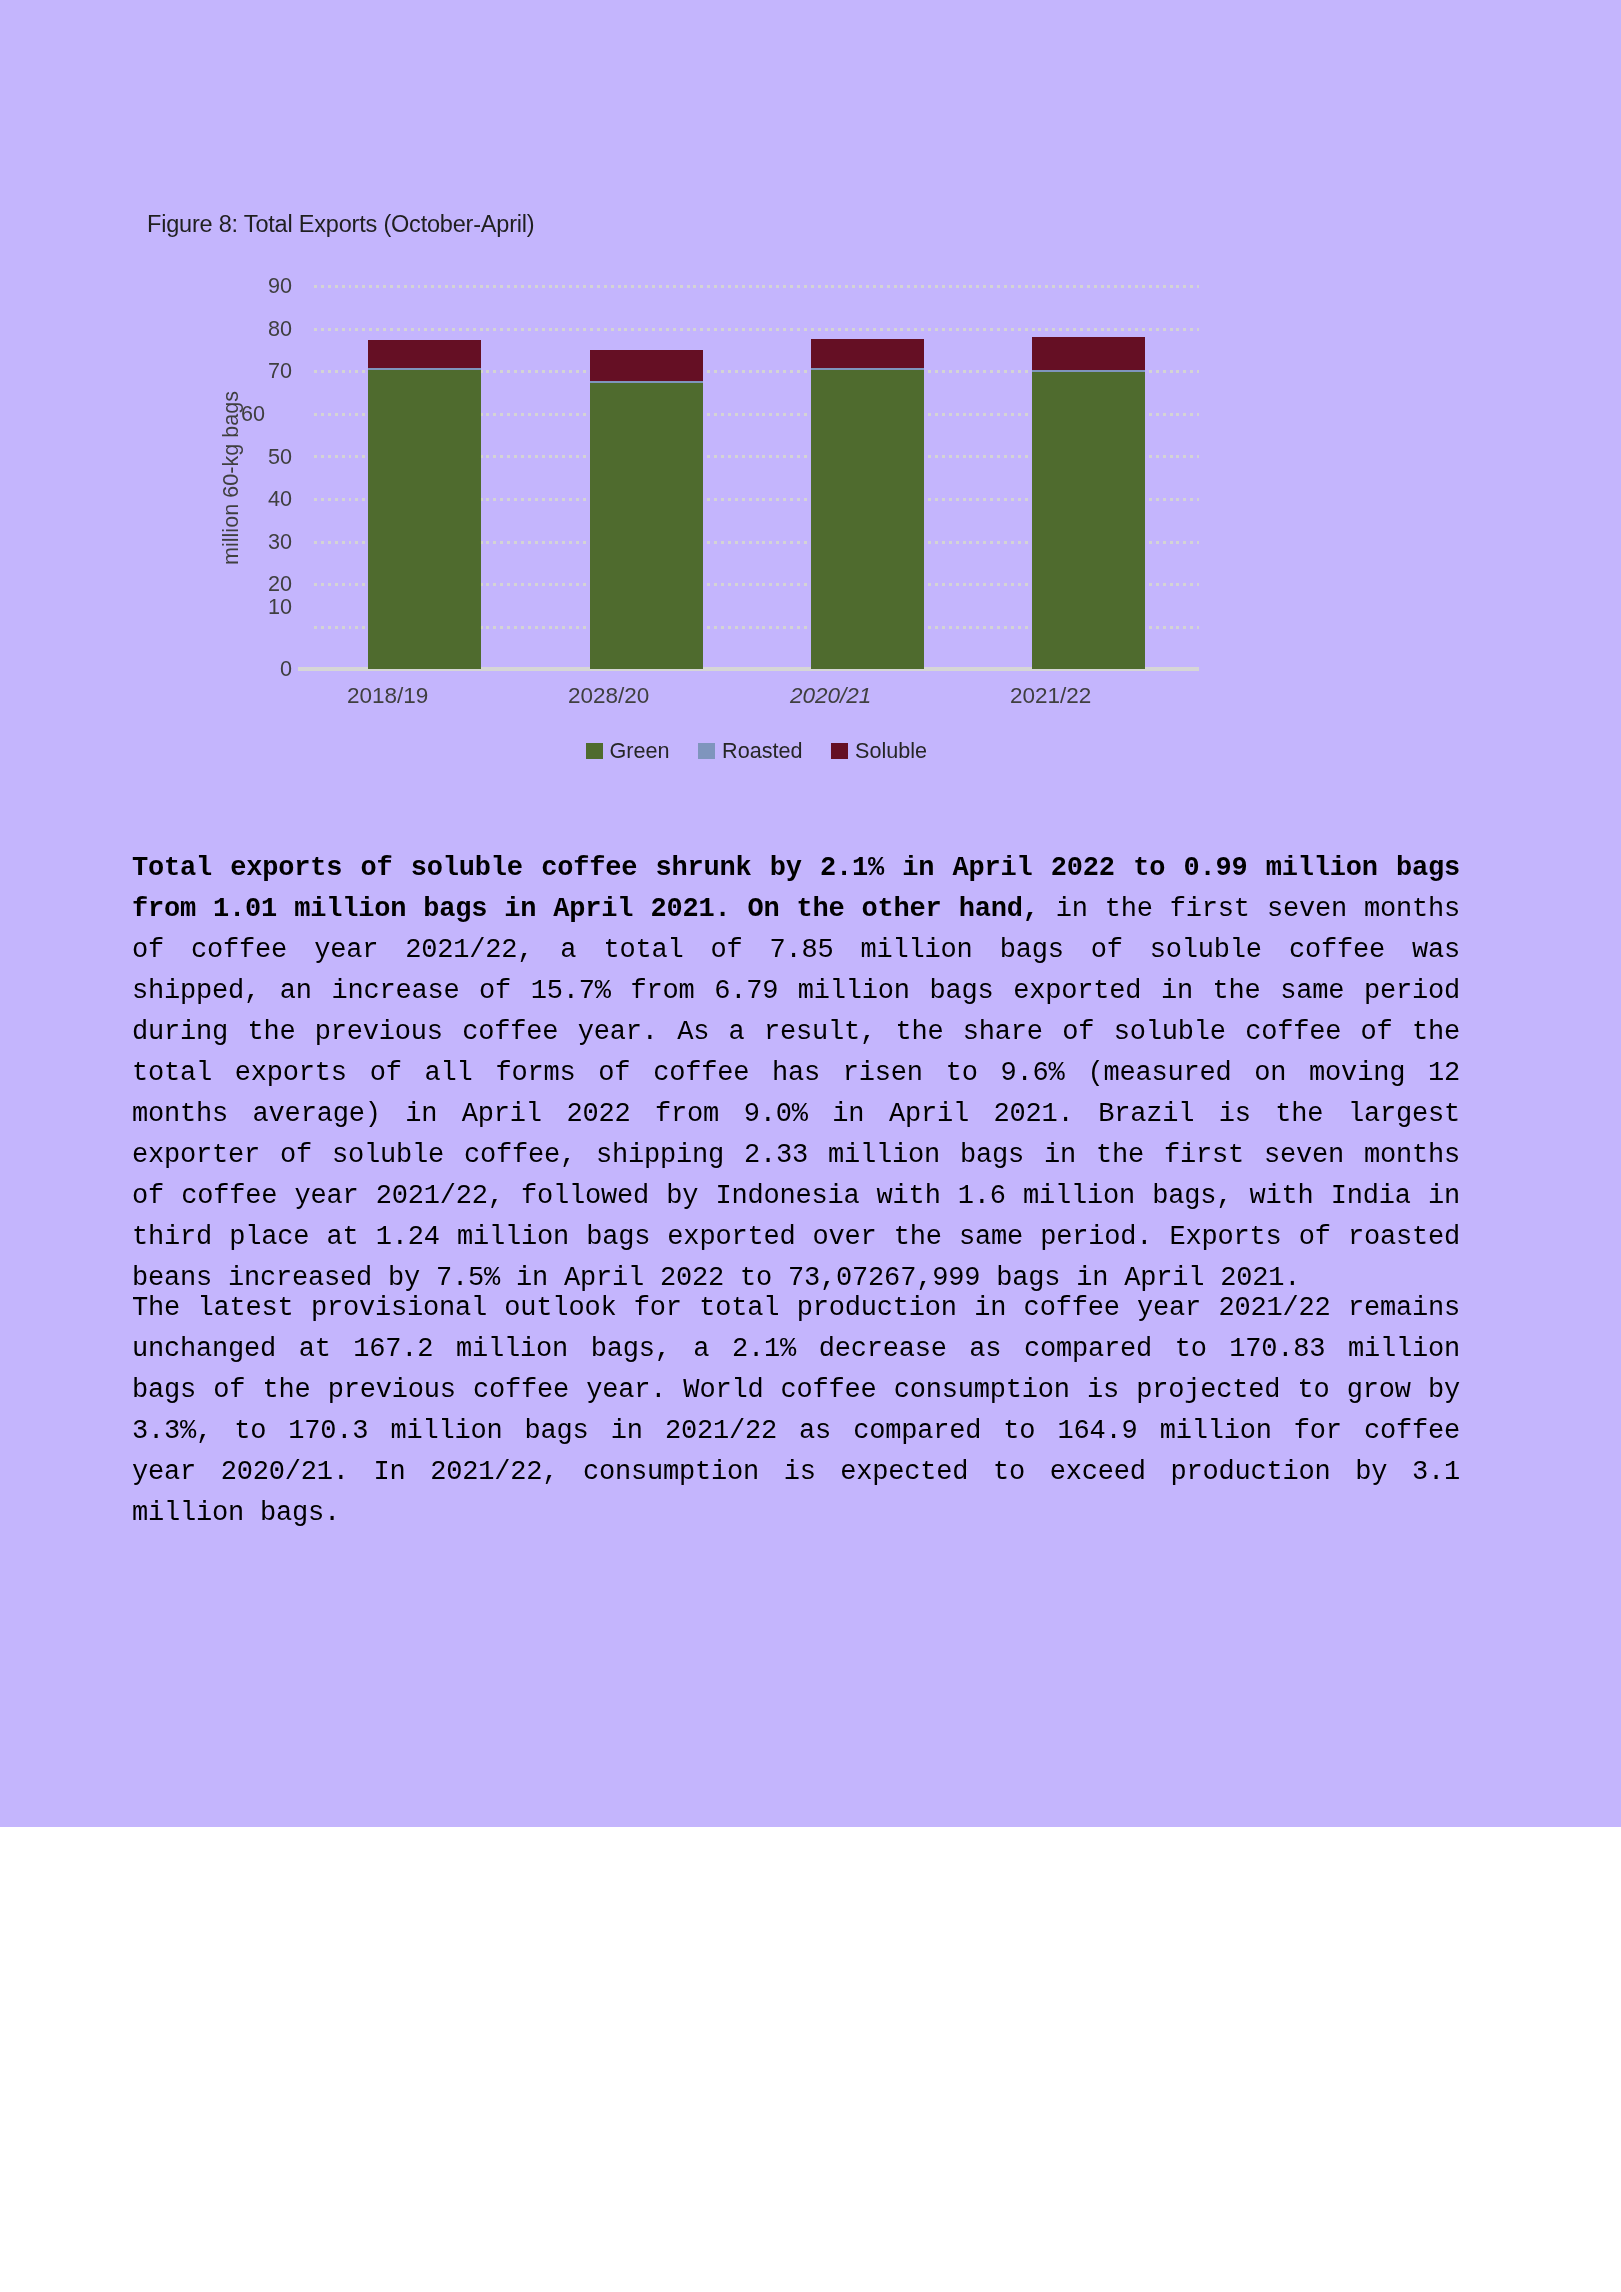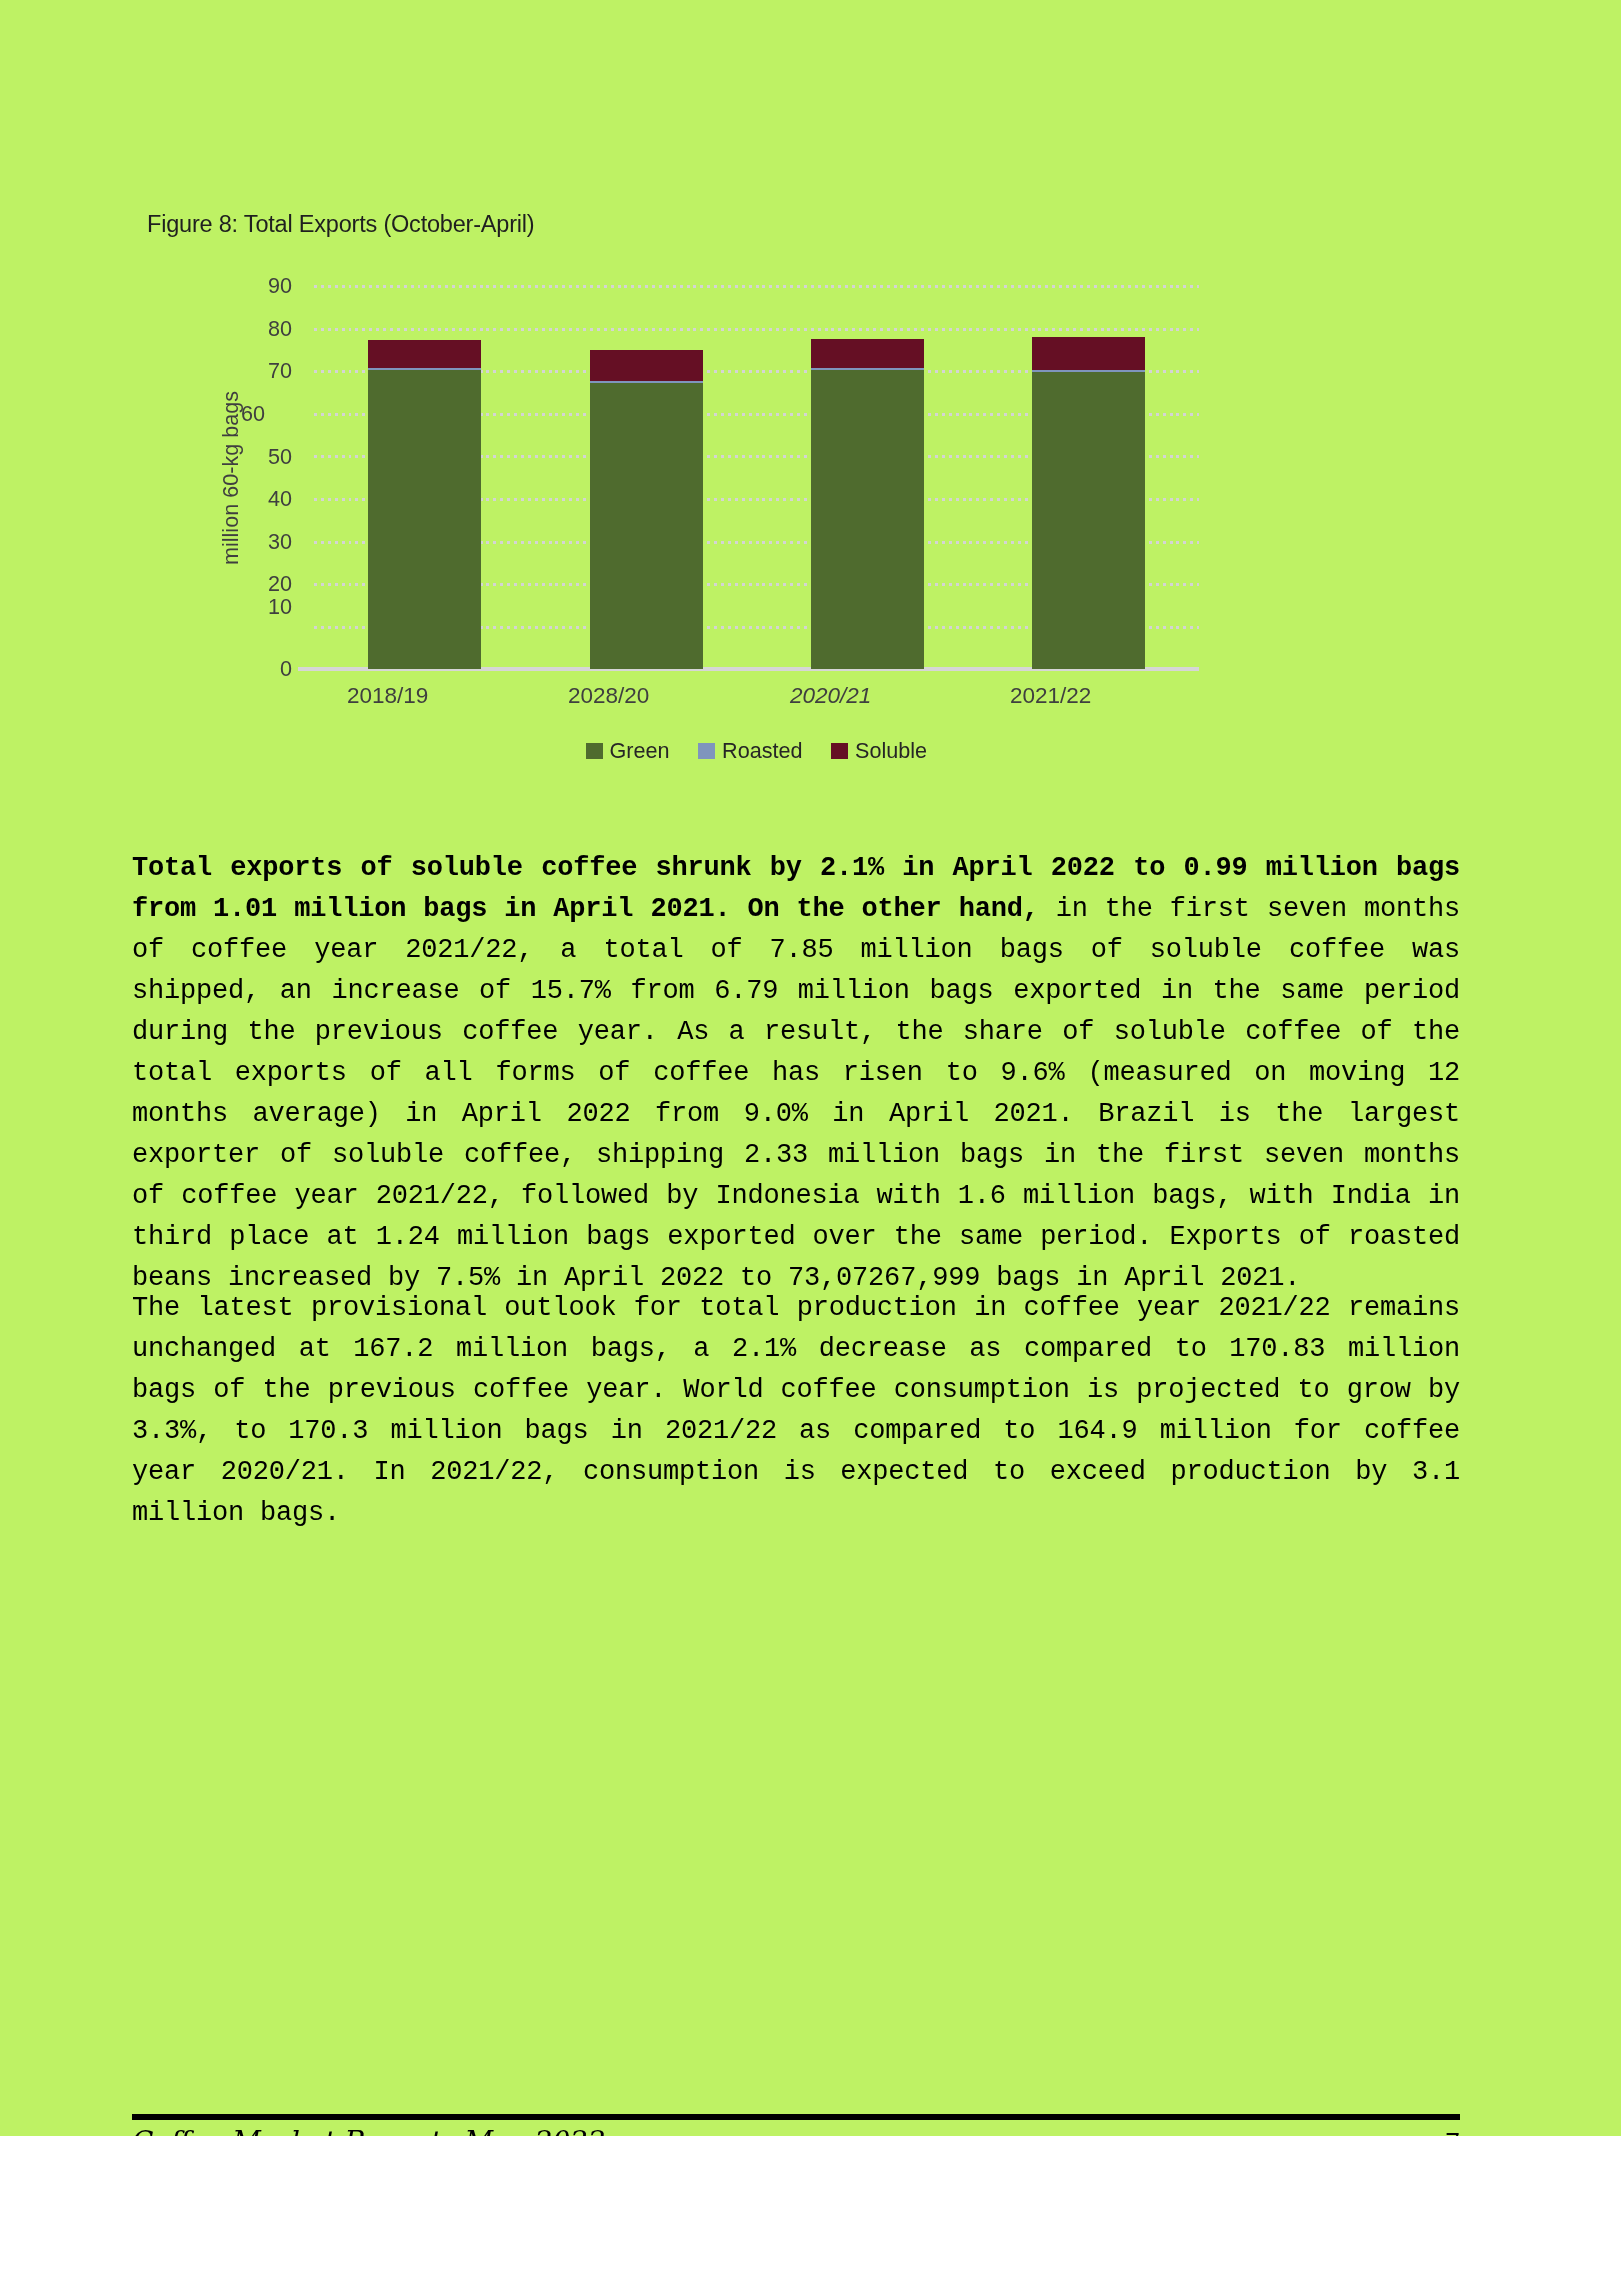--- a/index.html
+++ b/index.html
@@ -1,19 +1,19 @@
 <!DOCTYPE html>
 <html><head>
 <meta charset="utf-8">
 <style>
   html,body { margin:0; padding:0; background:#ffffff; }
   .page {
     position:relative;
-    width:1621px; height:2136px;
-    background:#bef264;
+    width:1621px; height:1827px;
+    background:#c4b5fd;
     font-family:"Liberation Sans", sans-serif;
     color:#000000;
     overflow:hidden;
   }
 
   
   .figure-title {
     position:absolute; left:147px; top:211px;
     font-size:23.5px; color:#1f1f1f; letter-spacing:-0.2px;
   }

